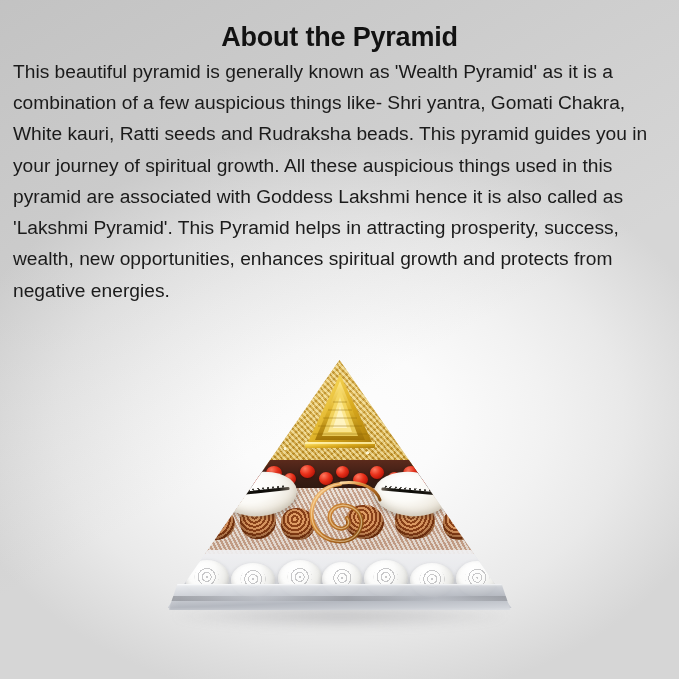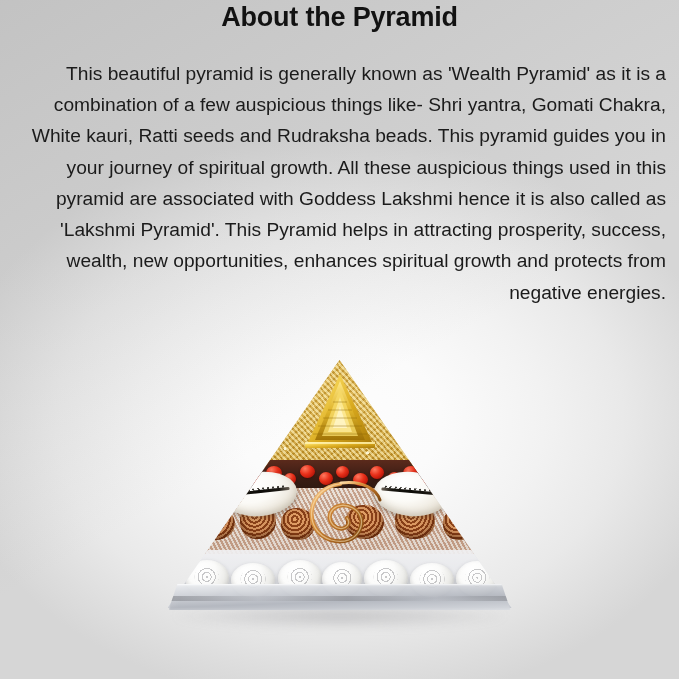--- a/index.html
+++ b/index.html
@@ -33,39 +33,38 @@
       rgba(150,150,150,.30) 0%,
       rgba(165,165,165,.18) 30%,
       rgba(255,255,255,0) 56%);
     pointer-events:none;
   }
 
   
   .text-wrap {
     position:relative;
     z-index:3;
-    padding:0 4px 0;
+    padding:20px 4px 0;
     text-align:center;
   }
 
   .title {
     font-size:27px;
     font-weight:bold;
     color:#121212;
     letter-spacing:-.2px;
     line-height:1.32;
   }
 
   .body-copy {
-    margin-top:22px;
     font-size:19.2px;
     line-height:1.63;
     color:#1b1b1b;
     padding:0 9px;
-    text-align:right;
+    text-align:left;
   }
 
   
   .art {
     position:absolute;
     left:0; right:0;
     top:352px;
     height:300px;
     z-index:2;
   }

